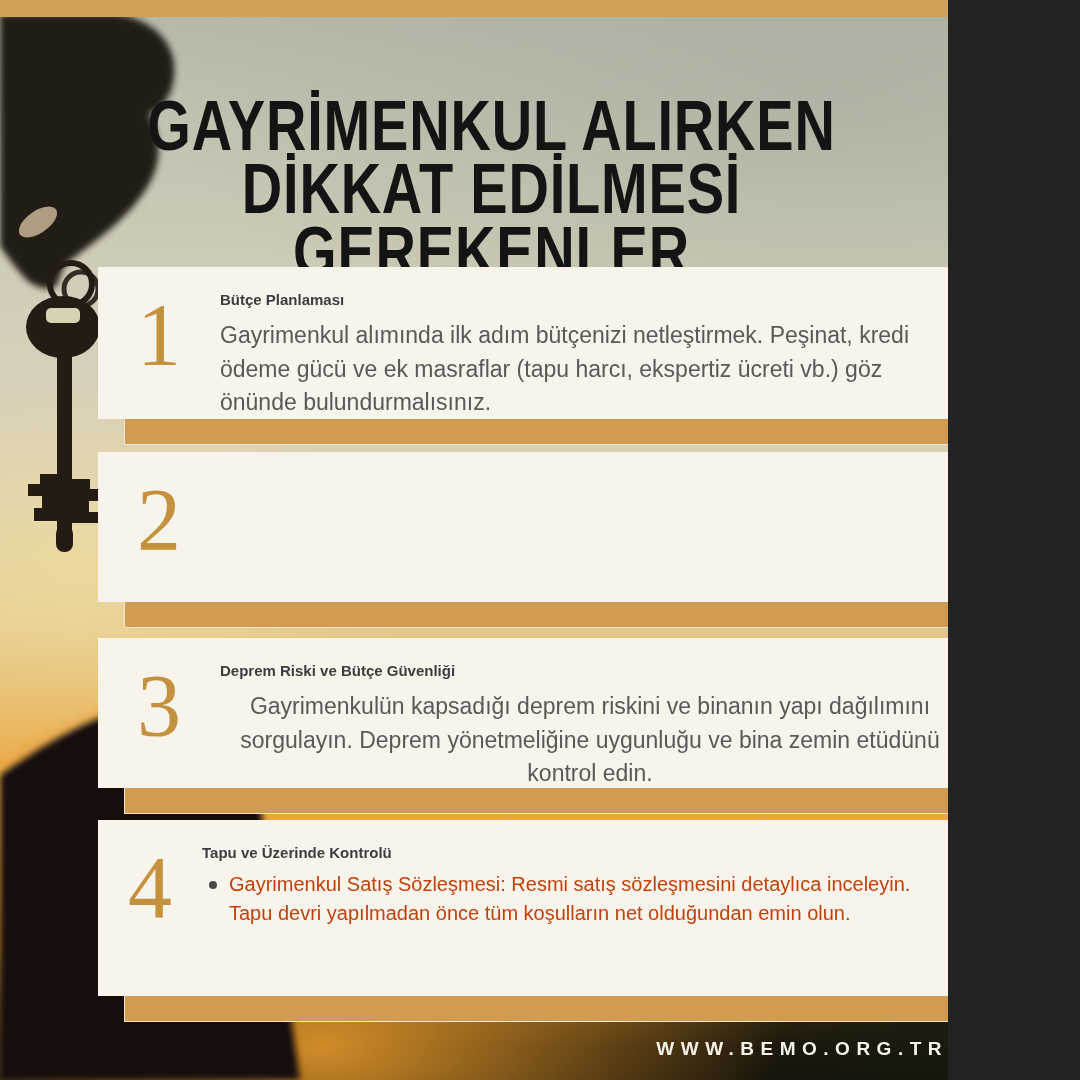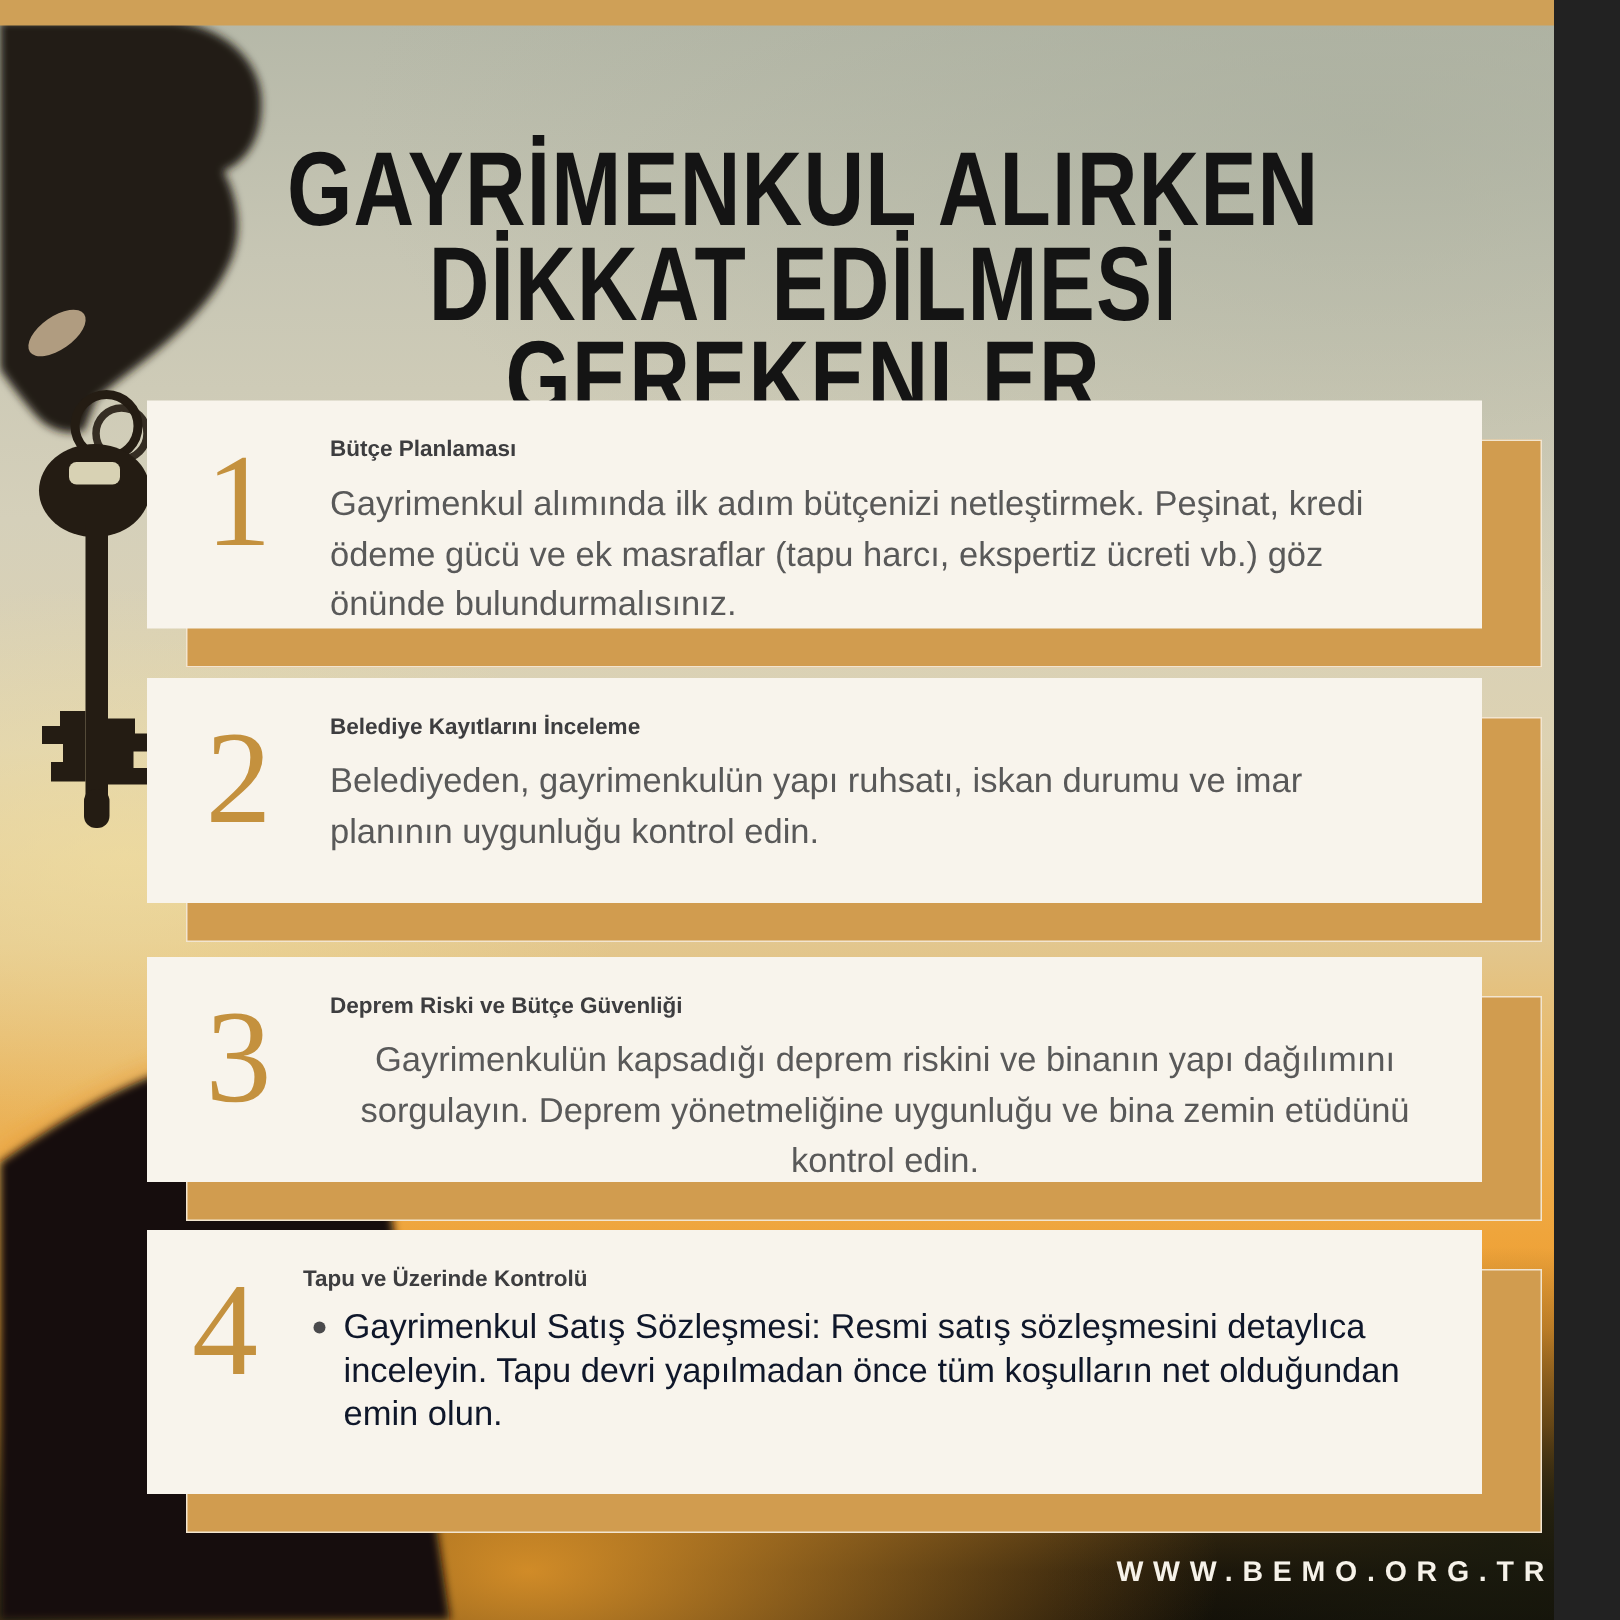--- a/index.html
+++ b/index.html
@@ -1,17 +1,17 @@
 <!DOCTYPE html>
 <html><head>
 <meta charset="utf-8">
 <style>
   html,body{margin:0;padding:0;background:#222;}
   #poster{
-    position:relative;width:1036px;height:1080px;overflow:hidden;
+    position:relative;width:948px;height:1080px;overflow:hidden;
     font-family:"Liberation Sans",sans-serif;
     text-decoration:underline;
     -webkit-font-smoothing:antialiased;
   }
   
   .bg{
     position:absolute;inset:0;
     background:
       radial-gradient(500px 260px at 8% 53%, rgba(247,228,160,.55), rgba(247,228,160,0) 70%),
       radial-gradient(640px 300px at 34% 97%, rgba(240,160,45,.85), rgba(240,160,45,0) 72%),
@@ -56,21 +56,21 @@
   .card-body{
     margin:0;font-size:23px;line-height:33.5px;color:#595959;
   }
   .card1 .card-body{max-width:726px;}
   .card2 .card-body{max-width:690px;}
   .card3 .card-body{max-width:762px;text-align:center;}
   .card4 .card-title{margin-bottom:2px;}
   .bullets{margin:0;padding:0;list-style:none;max-width:752px;}
   .bullets li{
     position:relative;padding-left:27px;
-    font-size:23px;line-height:29px;color:#0f172a;
+    font-size:20px;line-height:29px;color:#c2410c;
   }
   .bullets li::before{
     content:"";position:absolute;left:7px;top:11px;width:8px;height:8px;
     border-radius:50%;background:#4a4a4c;
   }
   
   .footer{
     position:absolute;left:0;right:0;top:1038px;text-align:right;
     font-size:19px;font-weight:bold;letter-spacing:6.5px;color:#f6f2e9;
   }
@@ -137,24 +137,20 @@
         <h2 class="card-title">Bütçe Planlaması</h2>
         <p class="card-body">Gayrimenkul alımında ilk adım bütçenizi netleştirmek. Peşinat, kredi ödeme gücü ve ek masraflar (tapu harcı, ekspertiz ücreti vb.) göz önünde bulundurmalısınız.</p>
       </div>
     </div>
   </section>
 
   <section class="card card2">
     <div class="card-shadow"></div>
     <div class="card-face">
       <div class="num">2</div>
-      <div class="card-text">
-        <h2 class="card-title">Belediye Kayıtlarını İnceleme</h2>
-        <p class="card-body">Belediyeden, gayrimenkulün yapı ruhsatı, iskan durumu ve imar planının uygunluğu kontrol edin.</p>
-      </div>
     </div>
   </section>
 
   <section class="card card3">
     <div class="card-shadow"></div>
     <div class="card-face">
       <div class="num">3</div>
       <div class="card-text">
         <h2 class="card-title">Deprem Riski ve Bütçe Güvenliği</h2>
         <p class="card-body">Gayrimenkulün kapsadığı deprem riskini ve binanın yapı dağılımını sorgulayın. Deprem yönetmeliğine uygunluğu ve bina zemin etüdünü kontrol edin.</p>

